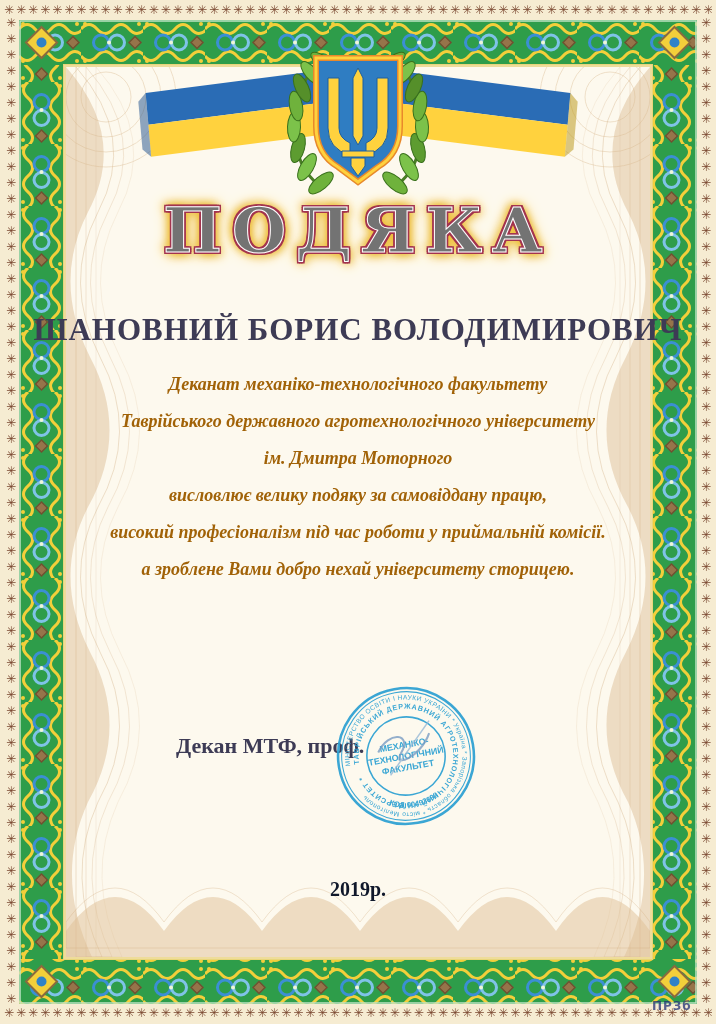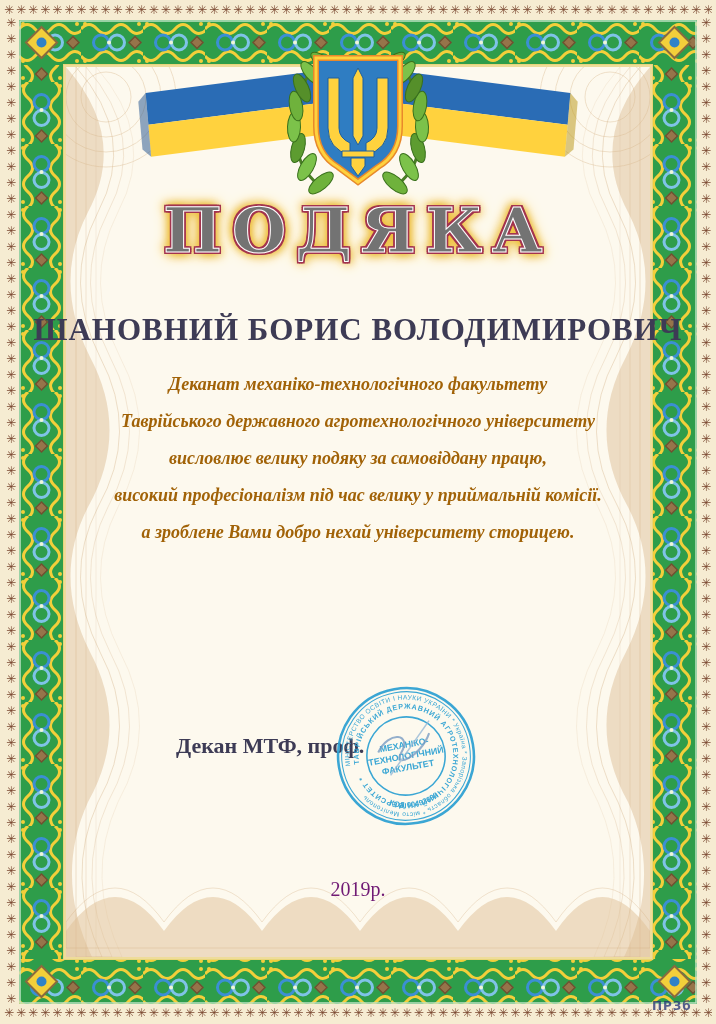--- a/index.html
+++ b/index.html
@@ -30,21 +30,21 @@
   .recipient{position:absolute;left:0;right:0;top:312px;text-align:center;
              font-weight:bold;font-size:31px;letter-spacing:1px;color:#3d3b55;}
   .body-text{position:absolute;left:70px;right:70px;top:366px;text-align:center;
              font-style:italic;font-weight:bold;font-size:18px;color:#a16207;}
   .body-line{height:37px;line-height:37px;white-space:nowrap;}
   .sign-row{position:absolute;left:64px;right:64px;top:733px;display:flex;
             justify-content:space-between;padding:0 84px 0 112px;
             font-weight:bold;font-size:22px;color:#3d3b55;}
   .stamp{position:absolute;left:334px;top:684px;transform:rotate(-10deg);opacity:.92;}
   .year{position:absolute;left:0;right:0;top:878px;text-align:center;
-        font-weight:normal;font-size:20px;color:#701a75;}
+        font-weight:bold;font-size:20px;color:#0f172a;}
   .corner-mark{position:absolute;left:652px;top:999px;font-family:"DejaVu Sans", sans-serif;
                font-size:12px;font-weight:bold;color:rgba(32,48,118,0.75);letter-spacing:1px;}
 </style>
 </head>
 <body>
 
 <div class="page">
 
   <div class="stars stars-top">✳✳✳✳✳✳✳✳✳✳✳✳✳✳✳✳✳✳✳✳✳✳✳✳✳✳✳✳✳✳✳✳✳✳✳✳✳✳✳✳✳✳✳✳✳✳✳✳✳✳✳✳✳✳✳✳✳✳✳✳</div>
   <div class="stars stars-bottom">✳✳✳✳✳✳✳✳✳✳✳✳✳✳✳✳✳✳✳✳✳✳✳✳✳✳✳✳✳✳✳✳✳✳✳✳✳✳✳✳✳✳✳✳✳✳✳✳✳✳✳✳✳✳✳✳✳✳✳✳</div>
@@ -175,22 +175,23 @@
     </g>
   </svg>
 
   <div class="title">ПОДЯКА</div>
 
   <div class="recipient">ШАНОВНИЙ БОРИС ВОЛОДИМИРОВИЧ</div>
 
   <div class="body-text">
       <div class="body-line">Деканат механіко-технологічного факультету</div>
       <div class="body-line">Таврійського державного агротехнологічного університету</div>
+      <div class="body-line">ім. Дмитра Моторного</div>
       <div class="body-line">висловлює велику подяку за самовіддану працю,</div>
-      <div class="body-line">високий професіоналізм під час велику у приймальній комісії.</div>
+      <div class="body-line">високий професіоналізм під час роботи у приймальній комісії.</div>
       <div class="body-line">а зроблене Вами добро нехай університету сторицею.</div>
     </div>
 
   <div class="sign-row">
     <span>Декан МТФ, проф.</span>
   </div>
 
   <svg class="stamp" width="144" height="144" viewBox="0 0 140 140">
     <defs>
       <path id="rOuter" d="M15 70 a55 55 0 1 1 110 0 a55 55 0 1 1 -110 0"></path>

